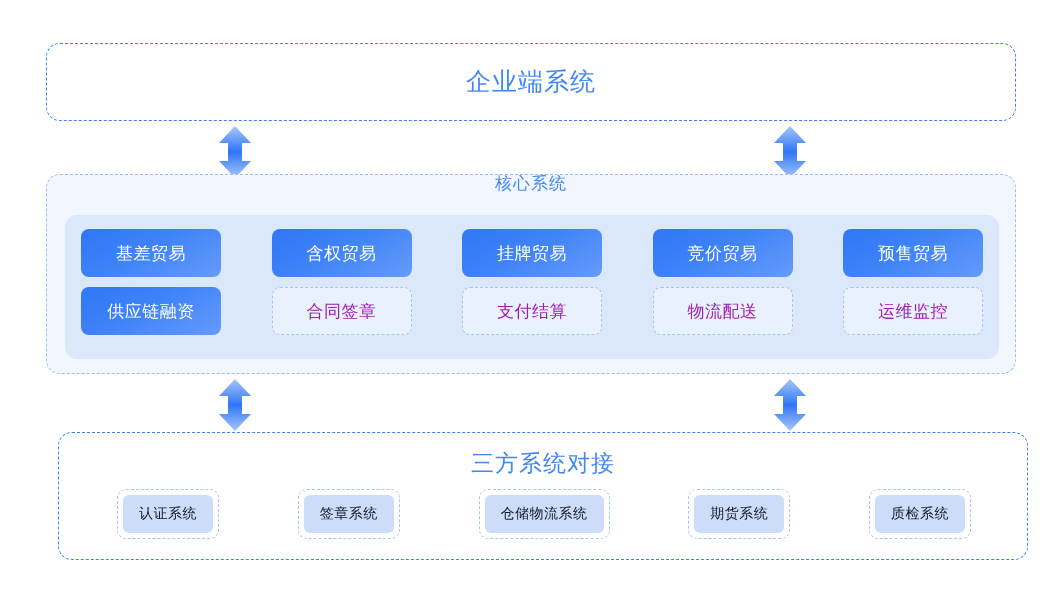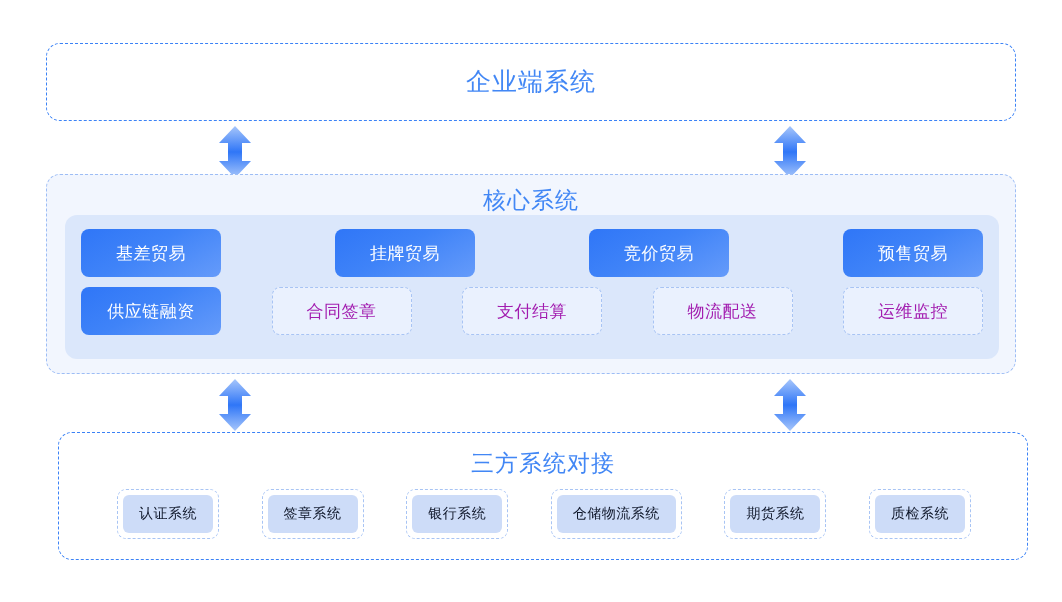--- a/index.html
+++ b/index.html
@@ -54,22 +54,21 @@
   
   #core-panel {
     left: 46px;
     top: 174px;
     width: 970px;
     height: 200px;
     background: #f2f6fe;
     border-color: #9dbdf5;
   }
   #core-panel .panel-title {
-    margin-top: 14px;
-    font-size: 23px;
+    font-size: 17px;
   }
 
   #core-inner {
     position: absolute;
     left: 18px;
     top: 40px;
     width: 934px;
     height: 144px;
     box-sizing: border-box;
     background: #dbe7fb;
@@ -200,20 +199,23 @@
   <div class="panel" id="core-panel">
     <div class="panel-title">核心系统</div>
 
     <div id="core-inner">
 
       <div class="core-row">
         <div class="core-cell filled">
           <span>基差贸易</span>
         </div>
         <div class="core-cell filled">
+          <span>含权贸易</span>
+        </div>
+        <div class="core-cell filled">
           <span>挂牌贸易</span>
         </div>
         <div class="core-cell filled">
           <span>竞价贸易</span>
         </div>
         <div class="core-cell filled">
           <span>预售贸易</span>
         </div>
       </div>
 
@@ -254,23 +256,20 @@
     <div class="panel-title">三方系统对接</div>
 
     <div id="thirdparty-row">
       <div class="tp-cell">
         <div class="tp-inner">认证系统</div>
       </div>
       <div class="tp-cell">
         <div class="tp-inner">签章系统</div>
       </div>
       <div class="tp-cell">
-        <div class="tp-inner">银行系统</div>
-      </div>
-      <div class="tp-cell">
         <div class="tp-inner">仓储物流系统</div>
       </div>
       <div class="tp-cell">
         <div class="tp-inner">期货系统</div>
       </div>
       <div class="tp-cell">
         <div class="tp-inner">质检系统</div>
       </div>
     </div>
   </div>

